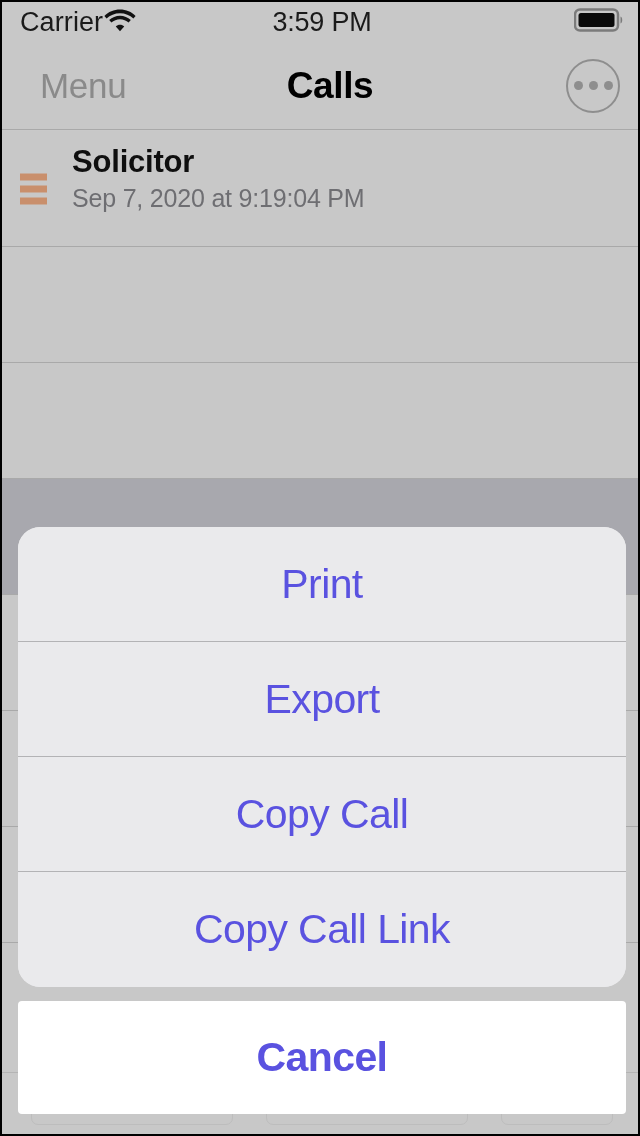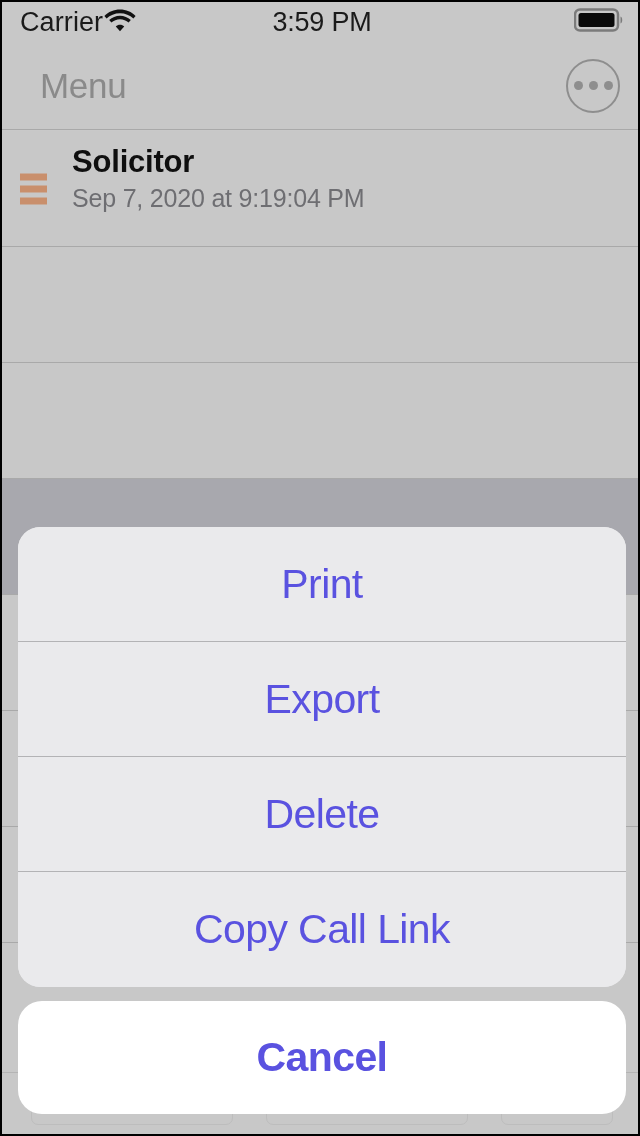--- a/index.html
+++ b/index.html
@@ -205,21 +205,21 @@
   .sheet-item:last-child { border-bottom: none; }
   .sheet-item .lbl {
     font-size: 41px;
     color: #5a52e0;
     letter-spacing: -0.6px;
     line-height: 1;
   }
 
   .cancel-group {
     margin-top: 14px;
-    border-radius: 24px;
+    border-radius: 4px;
     overflow: hidden;
     background: #ffffff;
   }
   .cancel-item {
     height: 113px;
     display: flex;
     align-items: center;
     justify-content: center;
     background: #ffffff;
   }
@@ -289,20 +289,21 @@
           <path d="M46.5 8.5c2.3 0.7 2.3 6.3 0 7z" fill="#7b7b7b"></path>
         </svg>
       </span>
     </div>
   </div>
 
   <div id="nav-bar">
     <div class="nav-left">
       <span class="nav-menu">Menu</span>
     </div>
+    <div class="nav-title">Calls</div>
     <div class="nav-right">
       <span class="more-btn">
         <i></i>
           <i></i>
           <i></i>
       </span>
     </div>
   </div>
 
   <div id="action-sheet">
@@ -310,25 +311,25 @@
     <div class="sheet-group">
 
       <div class="sheet-item">
         <span class="lbl">Print</span>
       </div>
 
       <div class="sheet-item">
         <span class="lbl">Export</span>
       </div>
 
+
+
       <div class="sheet-item">
-        <span class="lbl">Delete</span>
-      </div>
-
-
+        <span class="lbl">Copy Call</span>
+      </div>
 
       <div class="sheet-item">
         <span class="lbl">Copy Call Link</span>
       </div>
 
 
     </div>
 
     <div class="cancel-group">
       <div class="cancel-item">

